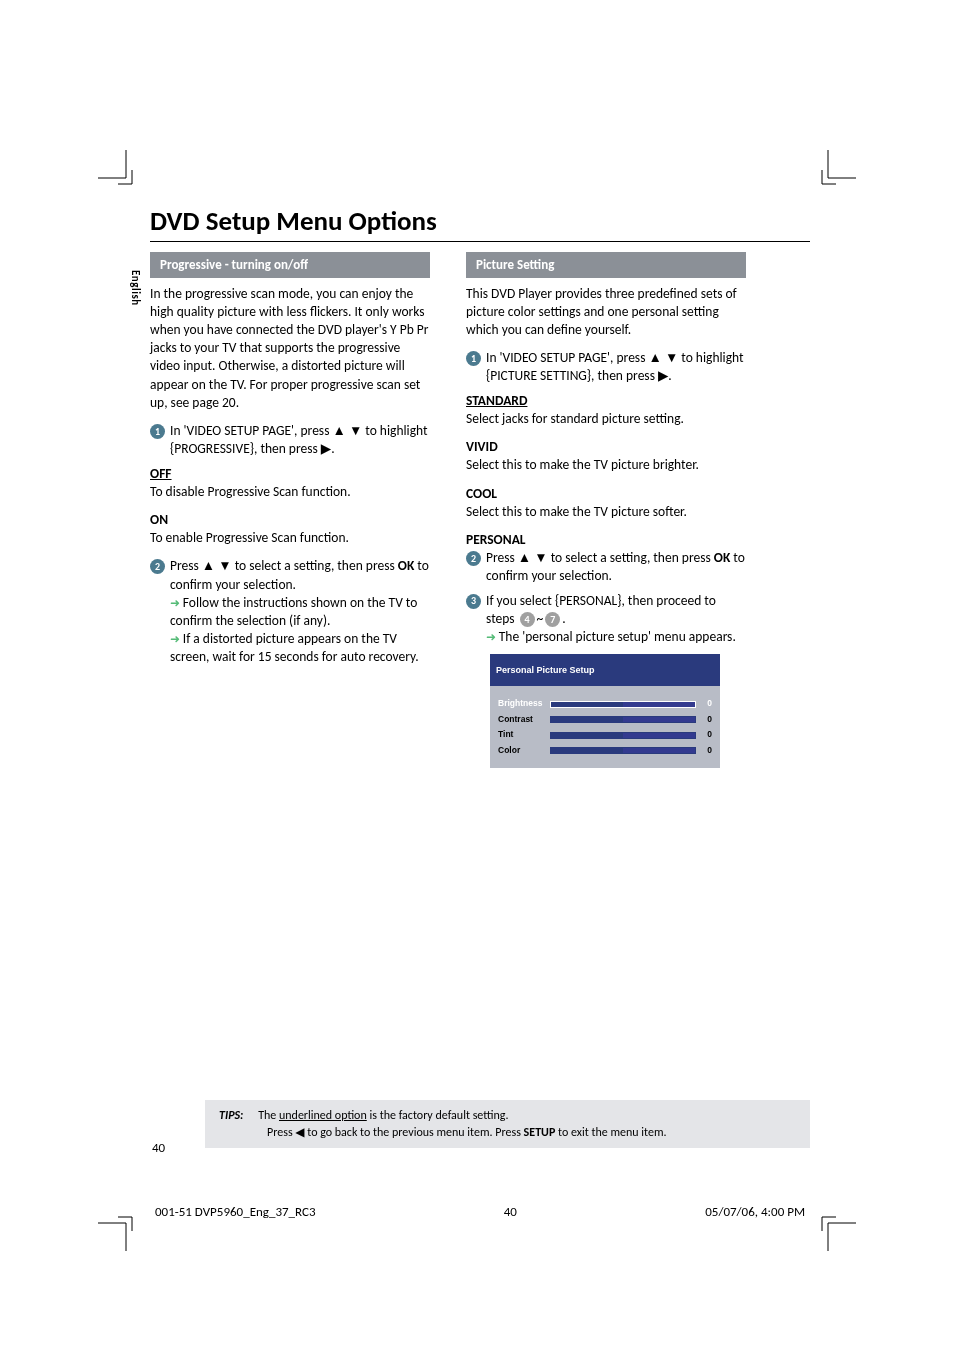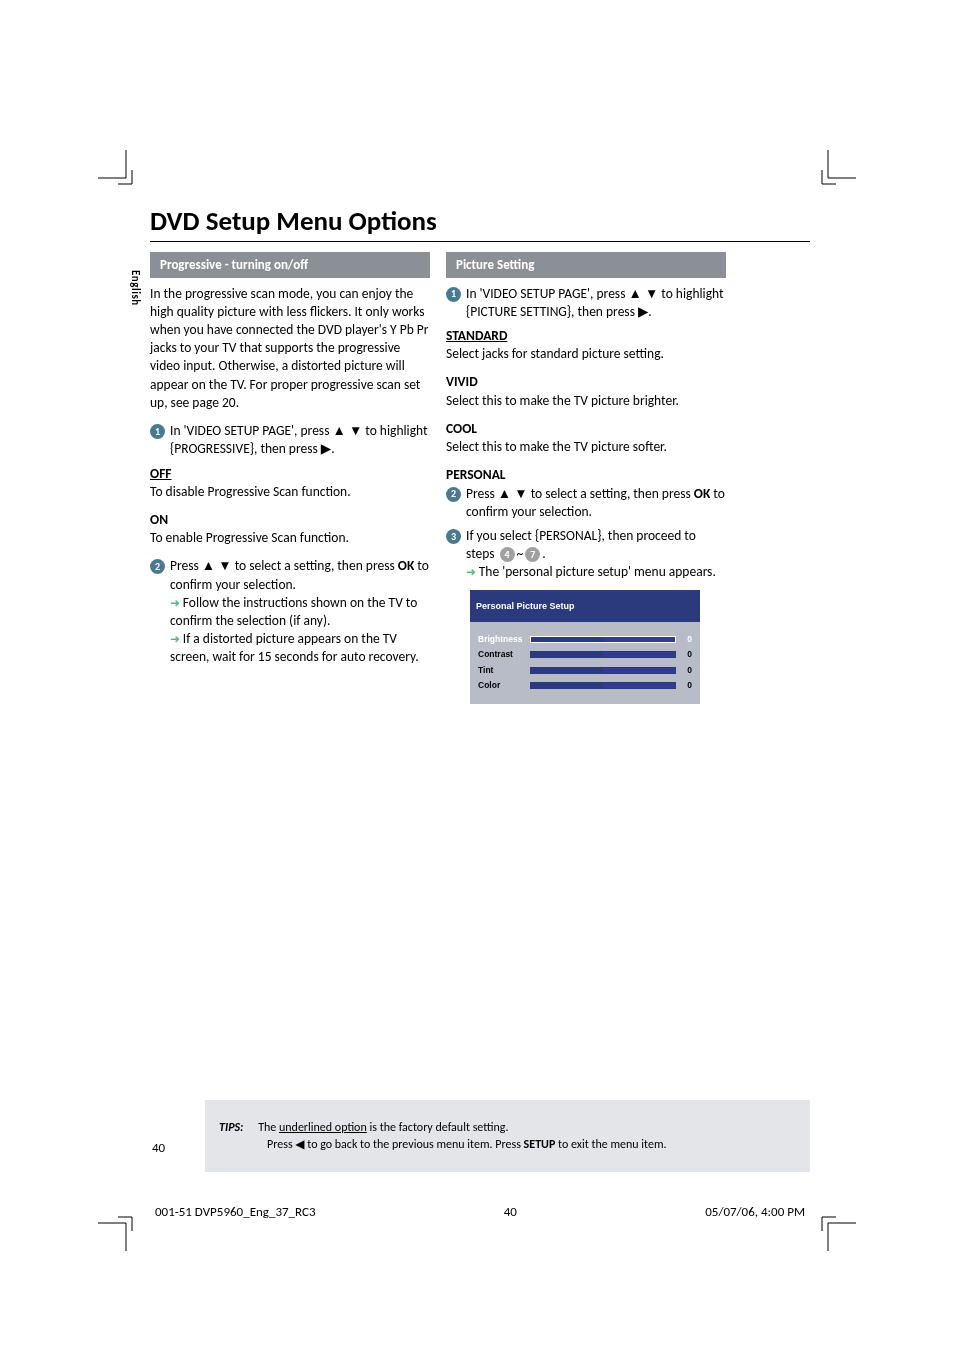--- a/index.html
+++ b/index.html
@@ -34,21 +34,21 @@
     .lang-tab {
       position: absolute;
       top: 66px;
       left: -8px;
       transform: rotate(90deg);
       transform-origin: left top;
       font-size: 11px;
       font-weight: bold;
       letter-spacing: 0.5px;
     }
-    .cols { display: flex; gap: 16px; }
+    .cols { display: flex; gap: 36px; }
     .col { width: 280px; font-size: 13.5px; line-height: 1.35; }
     .bar {
       background: #8b9097;
       color: #fff;
       font-weight: bold;
       padding: 4px 10px;
       margin-bottom: 7px;
       font-size: 13px;
     }
     .para { margin-bottom: 10px; }
@@ -97,21 +97,21 @@
     .osd-fill { background: #2a3a7d; height: 100%; width: 50%; }
     .osd-val { width: 10px; text-align: right; }
 
     .tips-box {
       position: absolute;
       top: 1100px;
       left: 205px;
       width: 605px;
       background: #e4e5e8;
       font-size: 12px;
-      padding: 19px 14px;
+      padding: 7px 14px;
       line-height: 1.4;
     }
     .tips-lbl { font-weight: bold; font-style: italic; margin-right: 12px; }
     .page-num { position: absolute; top: 1140px; left: 152px; font-size: 13px; }
     .footer-line { position: absolute; top: 1204px; left: 155px; width: 650px; display: flex; justify-content: space-between; font-size: 13px; color: #000; }
   </style>
 </head>
 <body>
 
 <div class="crop-mark tl">
@@ -164,20 +164,21 @@
         <div>
           <span>Press ▲ ▼ to select a setting, then press </span><b>OK</b><span> to confirm your selection.</span><br>
           <span class="sm-arrow">➜ </span><span>Follow the instructions shown on the TV to confirm the selection (if any).</span><br>
           <span class="sm-arrow">➜ </span><span>If a distorted picture appears on the TV screen, wait for 15 seconds for auto recovery.</span>
         </div>
       </div>
     </div>
 
     <div class="col">
       <div class="bar">Picture Setting</div>
+      <div class="para">This DVD Player provides three predefined sets of picture color settings and one personal setting which you can define yourself.</div>
 
       <div class="step">
         <span class="circ">1</span>
         <div>In 'VIDEO SETUP PAGE', press ▲ ▼ to highlight {PICTURE SETTING}, then press ▶.</div>
       </div>
 
       <div class="subhead">STANDARD</div>
       <div class="para">Select jacks for standard picture setting.</div>
       <div class="subhead-nu">VIVID</div>
       <div class="para">Select this to make the TV picture brighter.</div>

